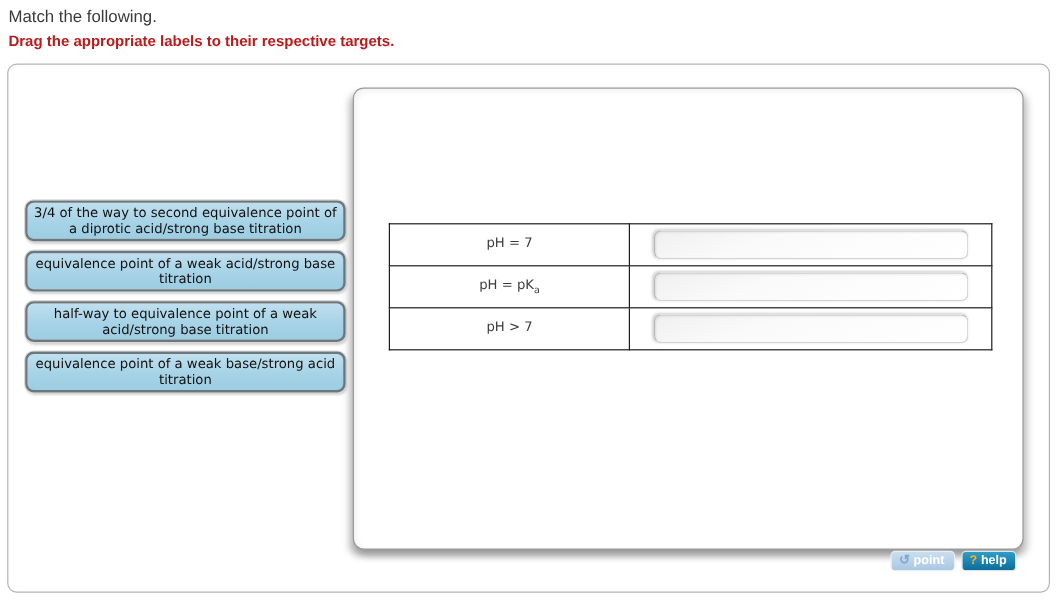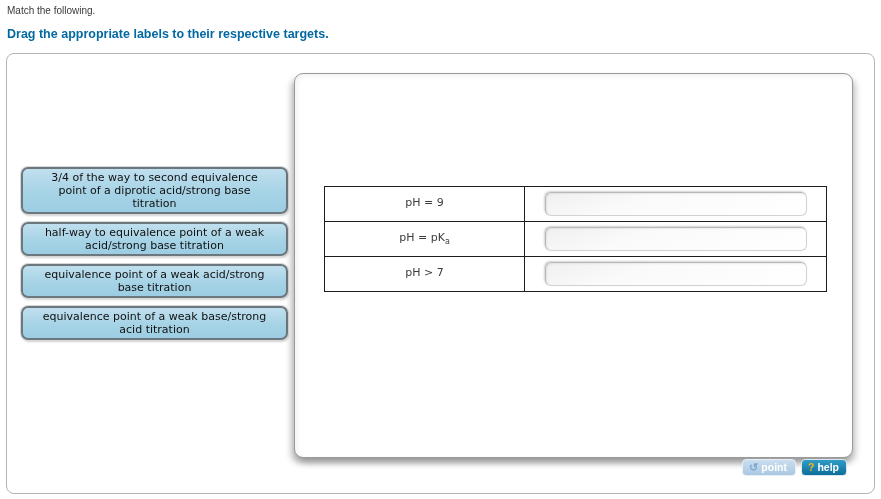--- a/index.html
+++ b/index.html
@@ -5,25 +5,25 @@
   * { margin:0; padding:0; box-sizing:border-box; }
   html,body { width:881px; height:499px; }
   body {
     position:relative;
     background:#ffffff;
     font-family:"Liberation Sans", sans-serif;
     overflow:hidden;
   }
   .prompt {
     position:absolute; left:7px; top:5px;
-    font-size:10px; color:#3a3a3a;
+    font-size:14px; color:#3a3a3a;
   }
   .instruction {
     position:absolute; left:7px; top:27px;
-    font-size:12.5px; font-weight:bold; color:#0369a1;
+    font-size:12.5px; font-weight:bold; color:#b91c1c;
   }
   .activity {
     position:absolute; left:6px; top:53px;
     width:869px; height:441px;
     background:#ffffff;
     border:1px solid #b4b4b4;
     border-radius:8px;
   }
   
   .labels {
@@ -32,21 +32,21 @@
   .drag-label {
     min-height:31px;
     margin-bottom:8px;
     display:flex; align-items:center; justify-content:center;
     background:linear-gradient(to bottom, #c0dfee 0%, #a6d3e6 55%, #9ccde2 100%);
     border:2px solid #6d787e;
     border-radius:7px;
     box-shadow:0 0 0 1px #d8d8d8, 1px 2px 2px rgba(0,0,0,0.18);
     font-family:"DejaVu Sans", sans-serif;
     font-size:11px; line-height:13px; color:#101010;
-    text-align:center; padding:2px 16px;
+    text-align:center; padding:2px 3px;
     cursor:move;
   }
   
   .panel {
     position:absolute; left:287px; top:19px;
     width:559px; height:385px;
     background:#ffffff;
     border:1px solid #9a9a9a;
     border-radius:9px;
     box-shadow:-3px 5px 6px rgba(0,0,0,0.25), 3px 5px 6px rgba(0,0,0,0.20),
@@ -111,30 +111,30 @@
 </head>
 <body>
 
 <div class="prompt">Match the following.</div>
 <div class="instruction">Drag the appropriate labels to their respective targets.</div>
 
 <div class="activity">
 
   <div class="labels">
     <div class="drag-label">3/4 of the way to second equivalence point of a diprotic acid/strong base titration</div>
+    <div class="drag-label">equivalence point of a weak acid/strong base titration</div>
     <div class="drag-label">half-way to equivalence point of a weak acid/strong base titration</div>
-    <div class="drag-label">equivalence point of a weak acid/strong base titration</div>
     <div class="drag-label">equivalence point of a weak base/strong acid titration</div>
   </div>
 
   <div class="panel">
     <table class="match-table">
       <tbody>
         <tr>
-          <td class="ph-cell"><span>pH = 9</span><sub></sub></td>
+          <td class="ph-cell"><span>pH = 7</span><sub></sub></td>
           <td class="target-cell">
               <div class="drop-target"></div>
             </td>
         </tr>
         <tr>
           <td class="ph-cell"><span>pH = pK</span><sub>a</sub></td>
           <td class="target-cell">
               <div class="drop-target"></div>
             </td>
         </tr>

